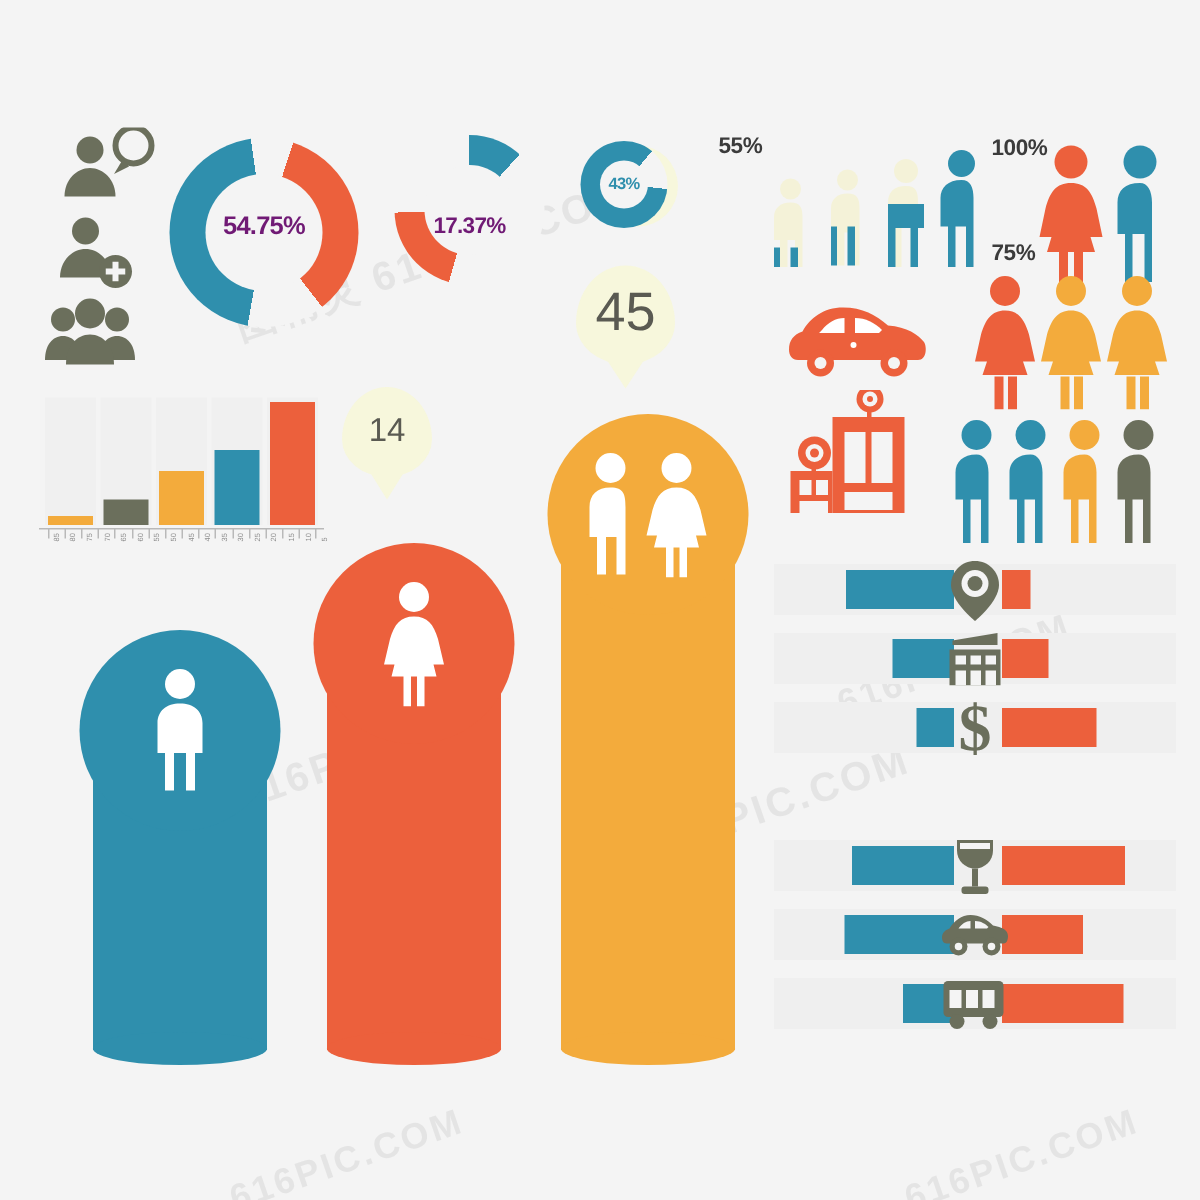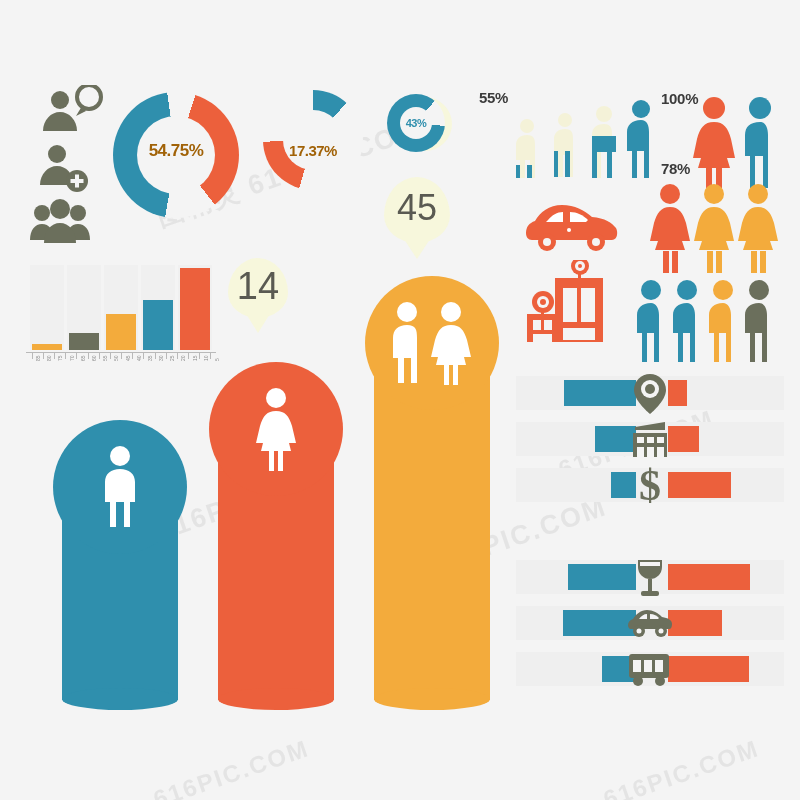--- a/index.html
+++ b/index.html
@@ -33,21 +33,21 @@
     position:absolute; left:0; right:0; top:50%; transform:translateY(-54%);
     text-align:center; color:#5a5a52; font-weight:300;
   }
 
   
   .donut { position:absolute; border-radius:50%; }
   .donut .hole {
     position:absolute; border-radius:50%; background:#f4f4f4;
   }
   .donut-label {
-    position:absolute; text-align:center; color:#a16207;
+    position:absolute; text-align:center; color:#701a75;
     font-weight:700; letter-spacing:-0.5px;
   }
 
   
   .minibar { position:absolute; bottom:0; }
   .chart-bg-col { position:absolute; top:0; bottom:0; background:#f0f0f0; }
   .ruler { position:absolute; height:1px; background:#b9b9b9; }
   .tick { position:absolute; width:1px; background:#b9b9b9; }
   .tick-label {
     position:absolute; font-size:5px; color:#8d8d8d;
@@ -166,21 +166,21 @@
   <div class="pin" style="left:384px; top:177px; width:66px; height:66px;">
     <div class="pin-body">
       <div class="pin-tip"></div>
       <div class="pin-text" style="font-size:36px;">45</div>
     </div>
   </div>
 
   <div class="pin" style="left:228px; top:258px; width:60px; height:60px;">
     <div class="pin-body">
       <div class="pin-tip" style="border-left-width:15px; border-right-width:15px; border-top-width:24px; bottom:-15px;"></div>
-      <div class="pin-text" style="font-size:38px;">14</div>
+      <div class="pin-text" style="font-size:22px;">14</div>
     </div>
   </div>
 
   <div class="abs" style="left:30px; top:265px; width:180px; height:85px;">
     <div class="chart-bg-col" style="left:0px;   width:34px;"></div>
     <div class="chart-bg-col" style="left:37px;  width:34px;"></div>
     <div class="chart-bg-col" style="left:74px;  width:34px;"></div>
     <div class="chart-bg-col" style="left:111px; width:34px;"></div>
     <div class="chart-bg-col" style="left:148px; width:34px;"></div>
 
@@ -352,21 +352,21 @@
       <path d="M22 26c-10 0-14 6-17 17l-4 19h8l-3 10h32l-3-10h8l-4-19c-3-11-7-17-17-17z"></path>
       <rect x="14" y="72" width="6" height="20"></rect>
       <rect x="24" y="72" width="6" height="20"></rect>
     </g>
     <g fill="#2f8fad">
       <circle cx="68" cy="12" r="11"></circle>
       <path d="M68 26c-10 0-15 5-15 13v21h5v32h5V60h8v32h5V39c0-8-3-13-8-13z"></path>
     </g>
   </svg>
 
-  <div class="pct-tag" style="left:661px; top:160px;">78%</div>
+  <div class="pct-tag" style="left:661px; top:160px;">75%</div>
   <svg class="abs" style="left:648px; top:183px;" width="132" height="90" viewBox="0 0 132 90">
     <g fill="#ec603c">
       <circle cx="22" cy="11" r="10"></circle>
       <path d="M22 24c-9 0-13 6-16 16l-4 18h8l-3 9h30l-3-9h8l-4-18c-3-10-7-16-16-16z"></path>
       <rect x="15" y="68" width="6" height="22"></rect>
       <rect x="24" y="68" width="6" height="22"></rect>
     </g>
     <g fill="#f3ab3c">
       <circle cx="66" cy="11" r="10"></circle>
       <path d="M66 24c-9 0-13 6-16 16l-4 18h8l-3 9h30l-3-9h8l-4-18c-3-10-7-16-16-16z"></path>

